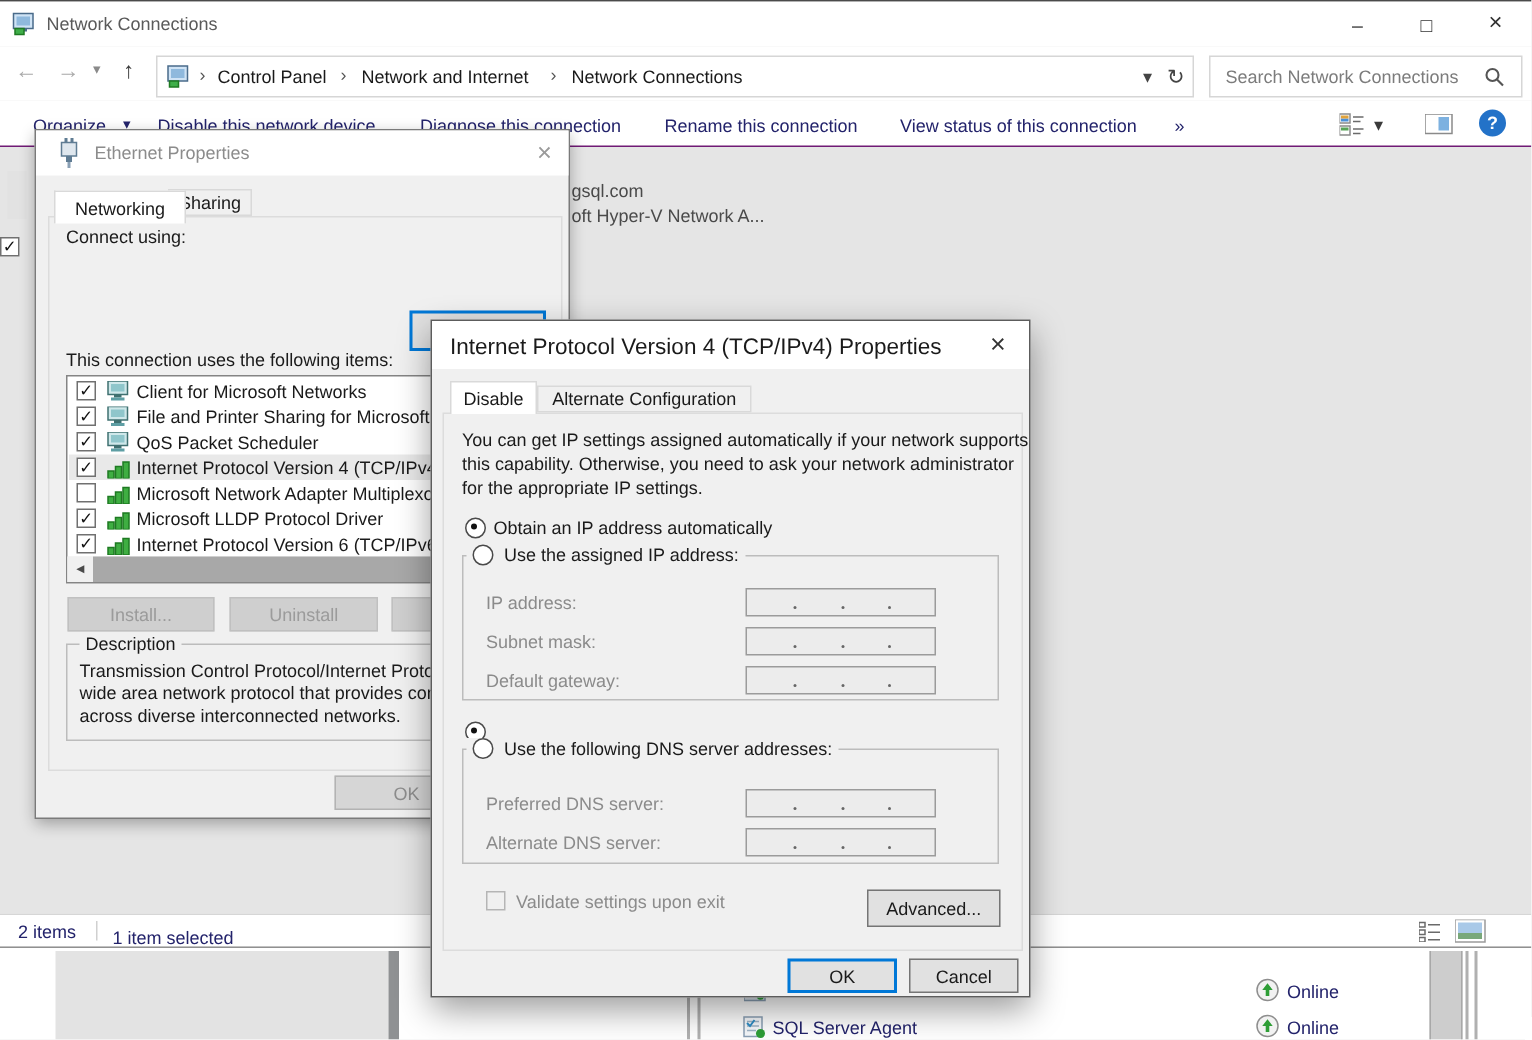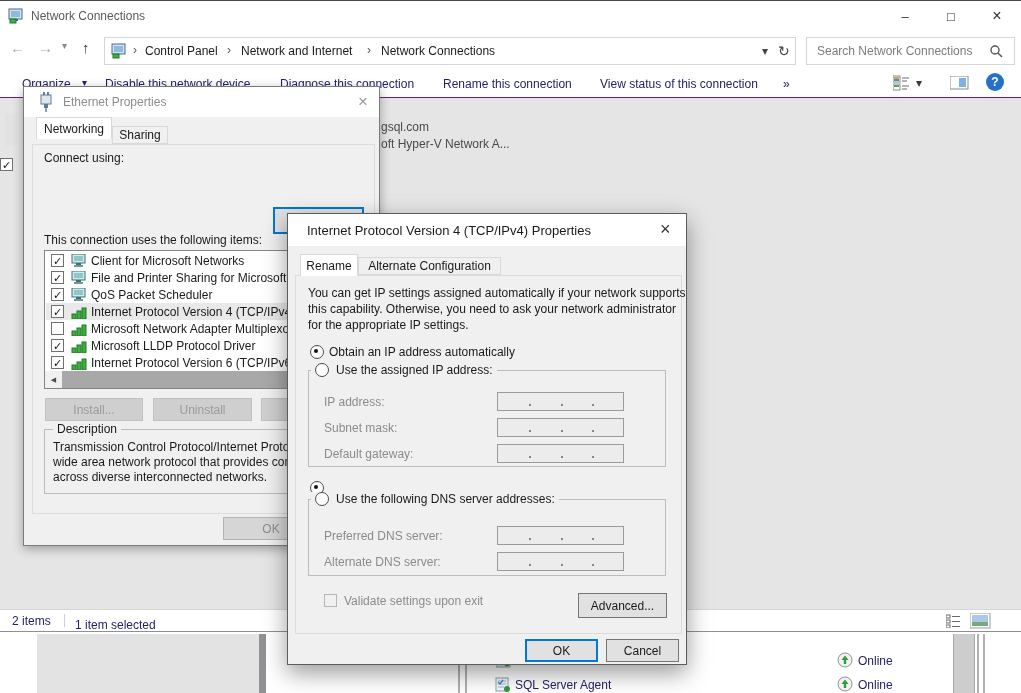--- a/index.html
+++ b/index.html
@@ -210,21 +210,21 @@
             <rect x="8" y="0" width="2" height="3" fill="#5f7c93"></rect>
             <rect x="2" y="3" width="10" height="9" fill="#dfe7ee" stroke="#5f7c93"></rect>
             <rect x="5" y="12" width="4" height="4" fill="#5f7c93"></rect>
             <rect x="6" y="16" width="2" height="4" fill="#8aa0b5"></rect>
           </svg>
       </span>
       <span class="txt" style="left:39px;top:8px;color:#8c8c8c">Ethernet Properties</span>
       <span class="txt" style="left:334px;top:5px;font-size:17px;color:#9a9a9a">×</span>
     </div>
 
-    <div class="tab active" style="left:12px;top:30px;width:76px;height:22px">Networking</div>
+    <div class="tab active" style="left:12px;top:40px;width:88px;height:22px">Networking</div>
     <div class="tab" style="left:88px;top:39px;width:56px;height:18px">Sharing</div>
     <div class="tabpage" style="left:8px;top:57px;width:341px;height:368px"></div>
 
     <span class="txt" style="left:20px;top:64px;z-index:2">Connect using:</span>
 
 
     <div class="btn default" style="left:249px;top:120px;width:91px;height:27px;z-index:2"></div>
 
     <span class="txt" style="left:20px;top:146px;z-index:2">This connection uses the following items:</span>
 
@@ -332,25 +332,25 @@
       <span class="txt" style="left:8px;top:10px">Transmission Control Protocol/Internet Protocol. The default</span>
       <span class="txt" style="left:8px;top:25px">wide area network protocol that provides communication</span>
       <span class="txt" style="left:8px;top:40px">across diverse interconnected networks.</span>
     </div>
 
     <div class="btn inactive" style="left:199px;top:430px;width:96px;height:23px;z-index:2">OK</div>
   </div>
 
   <div class="dlg" style="left:287px;top:212px;width:400px;height:452px;border-color:#5c5c5c;z-index:20;box-shadow:0 8px 22px rgba(0,0,0,.4)">
     <div class="dlgtitle" style="height:32px">
-      <span class="txt" style="left:19px;top:9px;font-size:13px">Internet Protocol Version 4 (TCP/IPv4) Properties</span>
+      <span class="txt" style="left:12px;top:9px;font-size:15px">Internet Protocol Version 4 (TCP/IPv4) Properties</span>
       <span class="txt" style="left:372px;top:5px;font-size:18px;color:#333">×</span>
     </div>
 
-    <div class="tab active" style="left:12px;top:40px;width:58px;height:22px">Rename</div>
+    <div class="tab active" style="left:12px;top:40px;width:58px;height:22px">Disable</div>
     <div class="tab" style="left:70px;top:43px;width:143px;height:18px">Alternate Configuration</div>
     <div class="tabpage" style="left:7px;top:61px;width:385px;height:357px"></div>
 
     <span class="txt" style="left:20px;top:72px;z-index:2">You can get IP settings assigned automatically if your network supports</span>
     <span class="txt" style="left:20px;top:88px;z-index:2">this capability. Otherwise, you need to ask your network administrator</span>
     <span class="txt" style="left:20px;top:104px;z-index:2">for the appropriate IP settings.</span>
 
     <span class="radio abs sel" style="left:22px;top:131px;z-index:2"></span>
     <span class="txt" style="left:41px;top:131px;z-index:2">Obtain an IP address automatically</span>
 

